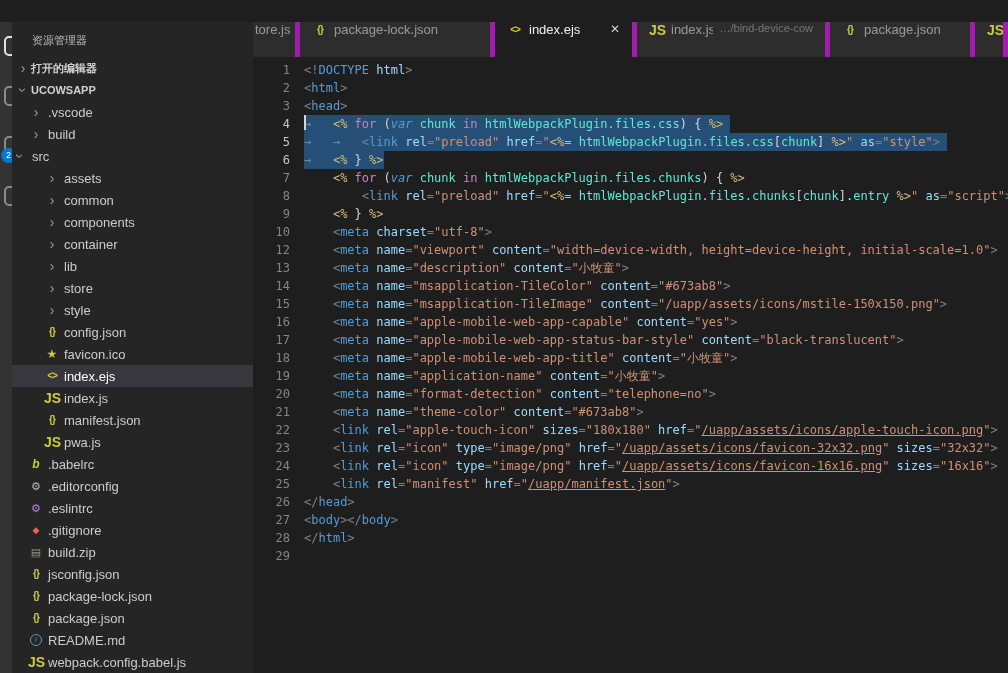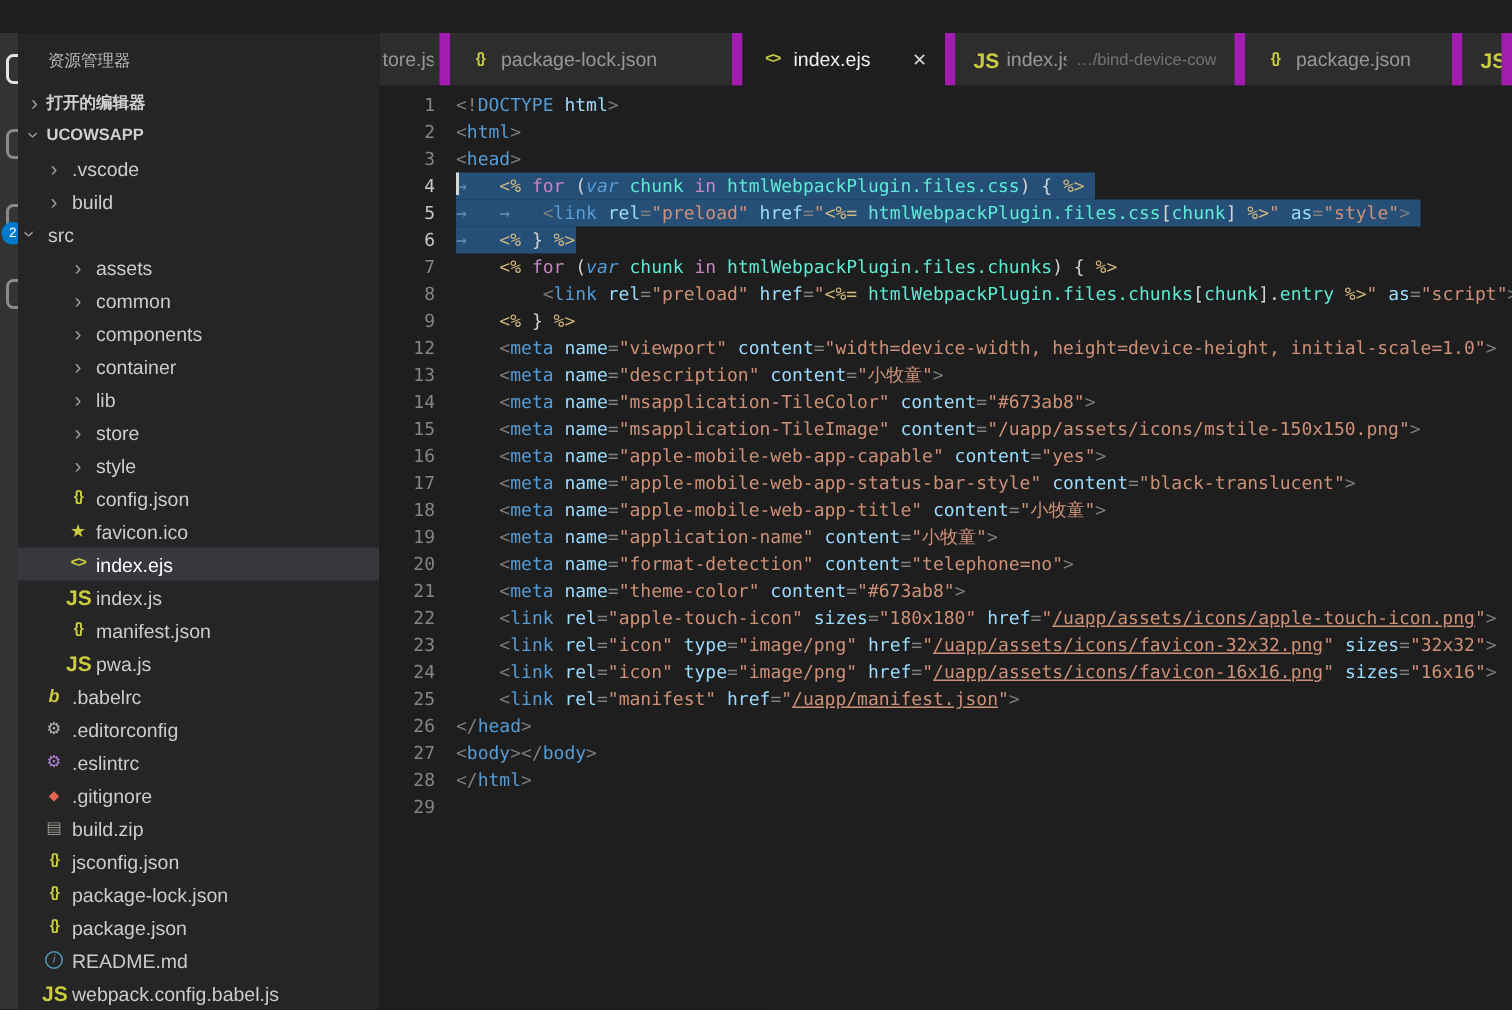--- a/index.html
+++ b/index.html
@@ -36,21 +36,21 @@
   .ic-babel{color:#cbcb41;font-weight:700;font-style:italic;font-size:12px;}
   .ic-gear{color:#b5b5b5;}
   .ic-eslint{color:#b180d7;}
   .ic-git{color:#e8654f;font-size:9px;}
   .ic-zip{color:#95918c;}
   .ic-info{width:12px;height:12px;margin:0 2px;border:1px solid #519aba;border-radius:50%;color:#519aba;font-size:8px;font-style:italic;line-height:10px;}
 
   
   .editor-area{position:absolute;top:22px;left:253px;width:755px;height:651px;background:#1e1e1e;}
   .tabs{display:flex;width:755px;height:35px;background:#252526;overflow:hidden;}
-  .tab{flex:none;display:flex;align-items:center;gap:6px;height:35px;padding:0 12px;background:#2d2d2d;border-right:7px solid #a21caf;font-size:13px;color:rgba(255,255,255,0.5);overflow:hidden;}
+  .tab{flex:none;display:flex;align-items:flex-start;gap:6px;height:35px;padding:0 12px;background:#2d2d2d;border-right:5px solid #a21caf;font-size:13px;color:rgba(255,255,255,0.5);overflow:hidden;}
   .tab.active{background:#1e1e1e;color:#f0f0f0;}
   .tab:nth-child(1){width:47px;padding:0 4px 0 2px;}
   .tab:nth-child(2){width:195px;}
   .tab:nth-child(3){width:142px;}
   .tab:nth-child(4){width:193px;}
   .tab:nth-child(5){width:145px;}
   .tab:nth-child(6){width:33px;}
   .tab .tl2{white-space:nowrap;overflow:hidden;}
   .tab .desc{font-size:11px;color:rgba(255,255,255,0.33);white-space:nowrap;}
   .tab .close{margin-left:auto;color:#cfcfcf;font-size:12px;}
@@ -238,20 +238,21 @@
     <div class="code">
         <div class="cl"><span class="gut">1</span><span class="txt"><span class="tk-p">&lt;!</span><span class="tk-t">DOCTYPE</span><span class="tk-d"> </span><span class="tk-a">html</span><span class="tk-p">&gt;</span></span></div>
         <div class="cl"><span class="gut">2</span><span class="txt"><span class="tk-p">&lt;</span><span class="tk-t">html</span><span class="tk-p">&gt;</span></span></div>
         <div class="cl"><span class="gut">3</span><span class="txt"><span class="tk-p">&lt;</span><span class="tk-t">head</span><span class="tk-p">&gt;</span></span></div>
         <div class="cl"><span class="gut hl">4</span><span class="txt sel nl"><span class="cursor"></span><span class="tk-w">→   </span><span class="tk-e">&lt;%</span><span class="tk-d"> </span><span class="tk-k">for</span><span class="tk-d"> (</span><span class="tk-v">var</span><span class="tk-d"> </span><span class="tk-i">chunk</span><span class="tk-d"> </span><span class="tk-k">in</span><span class="tk-d"> </span><span class="tk-i">htmlWebpackPlugin.files.css</span><span class="tk-d">) { </span><span class="tk-e">%&gt;</span></span></div>
         <div class="cl"><span class="gut hl">5</span><span class="txt sel nl"><span class="tk-w">→   </span><span class="tk-w">→   </span><span class="tk-p">&lt;</span><span class="tk-t">link</span><span class="tk-d"> </span><span class="tk-a">rel</span><span class="tk-p">=</span><span class="tk-s">"preload"</span><span class="tk-d"> </span><span class="tk-a">href</span><span class="tk-p">=</span><span class="tk-s">"</span><span class="tk-e">&lt;%=</span><span class="tk-d"> </span><span class="tk-i">htmlWebpackPlugin.files.css</span><span class="tk-d">[</span><span class="tk-i">chunk</span><span class="tk-d">] </span><span class="tk-e">%&gt;</span><span class="tk-s">"</span><span class="tk-d"> </span><span class="tk-a">as</span><span class="tk-p">=</span><span class="tk-s">"style"</span><span class="tk-p">&gt;</span></span></div>
         <div class="cl"><span class="gut hl">6</span><span class="txt sel"><span class="tk-w">→   </span><span class="tk-e">&lt;%</span><span class="tk-d"> } </span><span class="tk-e">%&gt;</span></span></div>
         <div class="cl"><span class="gut">7</span><span class="txt"><span class="tk-d">    </span><span class="tk-e">&lt;%</span><span class="tk-d"> </span><span class="tk-k">for</span><span class="tk-d"> (</span><span class="tk-v">var</span><span class="tk-d"> </span><span class="tk-i">chunk</span><span class="tk-d"> </span><span class="tk-k">in</span><span class="tk-d"> </span><span class="tk-i">htmlWebpackPlugin.files.chunks</span><span class="tk-d">) { </span><span class="tk-e">%&gt;</span></span></div>
         <div class="cl"><span class="gut">8</span><span class="txt"><span class="tk-d">        </span><span class="tk-p">&lt;</span><span class="tk-t">link</span><span class="tk-d"> </span><span class="tk-a">rel</span><span class="tk-p">=</span><span class="tk-s">"preload"</span><span class="tk-d"> </span><span class="tk-a">href</span><span class="tk-p">=</span><span class="tk-s">"</span><span class="tk-e">&lt;%=</span><span class="tk-d"> </span><span class="tk-i">htmlWebpackPlugin.files.chunks</span><span class="tk-d">[</span><span class="tk-i">chunk</span><span class="tk-d">].</span><span class="tk-i">entry</span><span class="tk-d"> </span><span class="tk-e">%&gt;</span><span class="tk-s">"</span><span class="tk-d"> </span><span class="tk-a">as</span><span class="tk-p">=</span><span class="tk-s">"script"</span><span class="tk-p">&gt;</span></span></div>
         <div class="cl"><span class="gut">9</span><span class="txt"><span class="tk-d">    </span><span class="tk-e">&lt;%</span><span class="tk-d"> } </span><span class="tk-e">%&gt;</span></span></div>
+        <div class="cl"><span class="gut">10</span><span class="txt"><span class="tk-d">    </span><span class="tk-p">&lt;</span><span class="tk-t">meta</span><span class="tk-d"> </span><span class="tk-a">charset</span><span class="tk-p">=</span><span class="tk-s">"utf-8"</span><span class="tk-p">&gt;</span></span></div>
         <div class="cl"><span class="gut">12</span><span class="txt"><span class="tk-d">    </span><span class="tk-p">&lt;</span><span class="tk-t">meta</span><span class="tk-d"> </span><span class="tk-a">name</span><span class="tk-p">=</span><span class="tk-s">"viewport"</span><span class="tk-d"> </span><span class="tk-a">content</span><span class="tk-p">=</span><span class="tk-s">"width=device-width, height=device-height, initial-scale=1.0"</span><span class="tk-p">&gt;</span></span></div>
         <div class="cl"><span class="gut">13</span><span class="txt"><span class="tk-d">    </span><span class="tk-p">&lt;</span><span class="tk-t">meta</span><span class="tk-d"> </span><span class="tk-a">name</span><span class="tk-p">=</span><span class="tk-s">"description"</span><span class="tk-d"> </span><span class="tk-a">content</span><span class="tk-p">=</span><span class="tk-s">"小牧童"</span><span class="tk-p">&gt;</span></span></div>
         <div class="cl"><span class="gut">14</span><span class="txt"><span class="tk-d">    </span><span class="tk-p">&lt;</span><span class="tk-t">meta</span><span class="tk-d"> </span><span class="tk-a">name</span><span class="tk-p">=</span><span class="tk-s">"msapplication-TileColor"</span><span class="tk-d"> </span><span class="tk-a">content</span><span class="tk-p">=</span><span class="tk-s">"#673ab8"</span><span class="tk-p">&gt;</span></span></div>
         <div class="cl"><span class="gut">15</span><span class="txt"><span class="tk-d">    </span><span class="tk-p">&lt;</span><span class="tk-t">meta</span><span class="tk-d"> </span><span class="tk-a">name</span><span class="tk-p">=</span><span class="tk-s">"msapplication-TileImage"</span><span class="tk-d"> </span><span class="tk-a">content</span><span class="tk-p">=</span><span class="tk-s">"/uapp/assets/icons/mstile-150x150.png"</span><span class="tk-p">&gt;</span></span></div>
         <div class="cl"><span class="gut">16</span><span class="txt"><span class="tk-d">    </span><span class="tk-p">&lt;</span><span class="tk-t">meta</span><span class="tk-d"> </span><span class="tk-a">name</span><span class="tk-p">=</span><span class="tk-s">"apple-mobile-web-app-capable"</span><span class="tk-d"> </span><span class="tk-a">content</span><span class="tk-p">=</span><span class="tk-s">"yes"</span><span class="tk-p">&gt;</span></span></div>
         <div class="cl"><span class="gut">17</span><span class="txt"><span class="tk-d">    </span><span class="tk-p">&lt;</span><span class="tk-t">meta</span><span class="tk-d"> </span><span class="tk-a">name</span><span class="tk-p">=</span><span class="tk-s">"apple-mobile-web-app-status-bar-style"</span><span class="tk-d"> </span><span class="tk-a">content</span><span class="tk-p">=</span><span class="tk-s">"black-translucent"</span><span class="tk-p">&gt;</span></span></div>
         <div class="cl"><span class="gut">18</span><span class="txt"><span class="tk-d">    </span><span class="tk-p">&lt;</span><span class="tk-t">meta</span><span class="tk-d"> </span><span class="tk-a">name</span><span class="tk-p">=</span><span class="tk-s">"apple-mobile-web-app-title"</span><span class="tk-d"> </span><span class="tk-a">content</span><span class="tk-p">=</span><span class="tk-s">"小牧童"</span><span class="tk-p">&gt;</span></span></div>
         <div class="cl"><span class="gut">19</span><span class="txt"><span class="tk-d">    </span><span class="tk-p">&lt;</span><span class="tk-t">meta</span><span class="tk-d"> </span><span class="tk-a">name</span><span class="tk-p">=</span><span class="tk-s">"application-name"</span><span class="tk-d"> </span><span class="tk-a">content</span><span class="tk-p">=</span><span class="tk-s">"小牧童"</span><span class="tk-p">&gt;</span></span></div>
         <div class="cl"><span class="gut">20</span><span class="txt"><span class="tk-d">    </span><span class="tk-p">&lt;</span><span class="tk-t">meta</span><span class="tk-d"> </span><span class="tk-a">name</span><span class="tk-p">=</span><span class="tk-s">"format-detection"</span><span class="tk-d"> </span><span class="tk-a">content</span><span class="tk-p">=</span><span class="tk-s">"telephone=no"</span><span class="tk-p">&gt;</span></span></div>
         <div class="cl"><span class="gut">21</span><span class="txt"><span class="tk-d">    </span><span class="tk-p">&lt;</span><span class="tk-t">meta</span><span class="tk-d"> </span><span class="tk-a">name</span><span class="tk-p">=</span><span class="tk-s">"theme-color"</span><span class="tk-d"> </span><span class="tk-a">content</span><span class="tk-p">=</span><span class="tk-s">"#673ab8"</span><span class="tk-p">&gt;</span></span></div>

